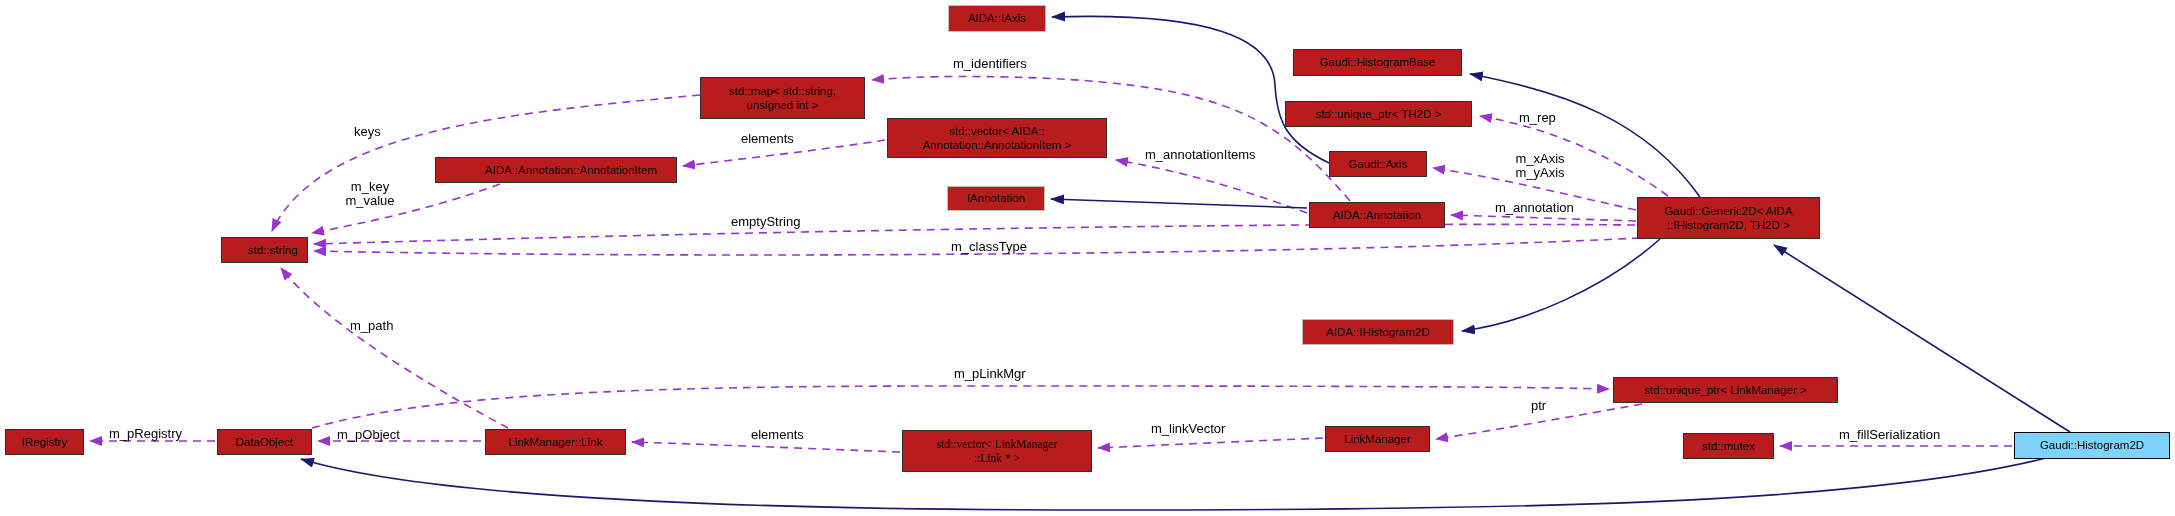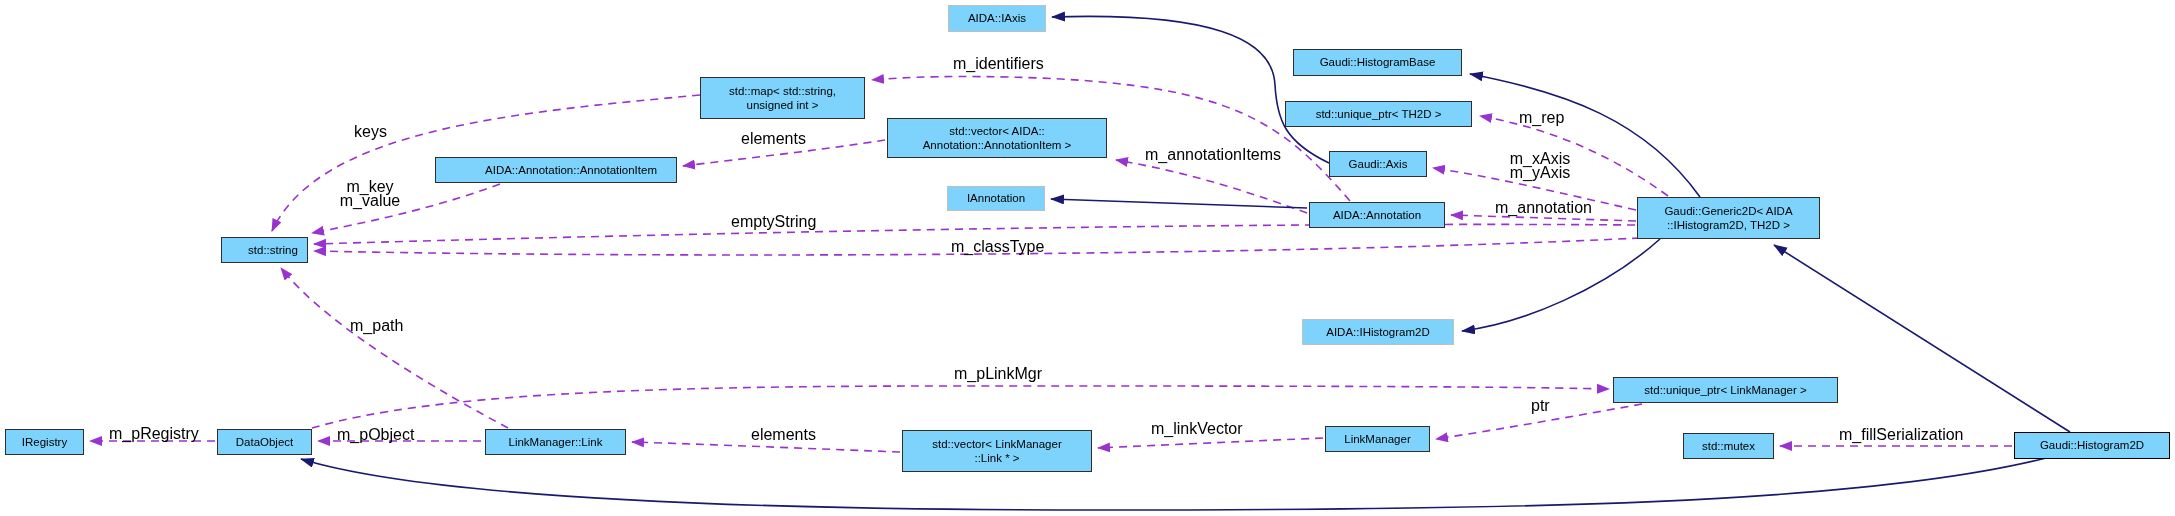--- a/index.html
+++ b/index.html
@@ -2,30 +2,30 @@
 <html><head>
 <meta charset="utf-8">
 <style>
   html,body{margin:0;padding:0;background:#ffffff;}
   .diagram{
     position:relative;width:2175px;height:516px;background:#ffffff;
     font-family:"Liberation Sans","DejaVu Sans",sans-serif;overflow:hidden;
   }
   .edges{position:absolute;left:0;top:0;width:2175px;height:516px;}
   .node{
-    position:absolute;box-sizing:border-box;background:#7dd3fc;
+    position:absolute;box-sizing:border-box;background:#b91c1c;
     border:1px solid #2e2e2e;color:#000000;
     font-size:11.5px;line-height:14.5px;text-align:center;
     display:flex;align-items:center;justify-content:center;
     white-space:pre-line;padding:2px 6px;
   }
   .node.ext{border:1px solid #bfbfbf;}
   .node.focus{background:#7dd3fc;border:1.5px solid #000000;}
   .elabel{
-    position:absolute;color:#000000;font-size:16px;line-height:14px;
+    position:absolute;color:#000000;font-size:13px;line-height:14px;
     white-space:pre-line;
   }
   .elabel.ctr{text-align:center;}
 </style>
 </head>
 <body>
 
 <div class="diagram">
 
   <svg class="edges" width="2175" height="516" viewBox="0 0 2175 516" xmlns="http://www.w3.org/2000/svg">
@@ -81,21 +81,21 @@
   <div class="node" style="left:1285px;top:101px;width:187px;height:26px;">std::unique_ptr&lt; TH2D &gt;</div>
   <div class="node" style="left:1329px;top:151px;width:98px;height:26px;">Gaudi::Axis</div>
   <div class="node" style="left:1309px;top:202px;width:136px;height:26px;">AIDA::Annotation</div>
   <div class="node" style="left:1637px;top:197px;width:183px;height:42px;">Gaudi::Generic2D&lt; AIDA
 ::IHistogram2D, TH2D &gt;</div>
   <div class="node ext" style="left:1302px;top:319px;width:152px;height:26px;">AIDA::IHistogram2D</div>
   <div class="node" style="left:1613px;top:377px;width:225px;height:26px;">std::unique_ptr&lt; LinkManager &gt;</div>
   <div class="node" style="left:5px;top:429px;width:79px;height:26px;">IRegistry</div>
   <div class="node" style="left:217px;top:429px;width:95px;height:26px;">DataObject</div>
   <div class="node" style="left:485px;top:429px;width:141px;height:26px;">LinkManager::Link</div>
-  <div class="node" style="left:902px;top:430px;width:190px;height:42px;">std::vector&lt; LinkManager
+  <div class="node" style="left:902px;top:430px;width:190px;height:42px;font-family:Liberation Serif, serif;">std::vector&lt; LinkManager
 ::Link * &gt;</div>
   <div class="node" style="left:1325px;top:426px;width:105px;height:26px;">LinkManager</div>
   <div class="node" style="left:1683px;top:433px;width:91px;height:26px;">std::mutex</div>
   <div class="node focus" style="left:2014px;top:432px;width:156px;height:27px;">Gaudi::Histogram2D</div>
 
   <div class="elabel" style="left:953px;top:57px;">m_identifiers</div>
   <div class="elabel" style="left:354px;top:125px;">keys</div>
   <div class="elabel" style="left:741px;top:132px;">elements</div>
   <div class="elabel ctr" style="left:338px;top:180px;width:64px;">m_key
 m_value</div>

